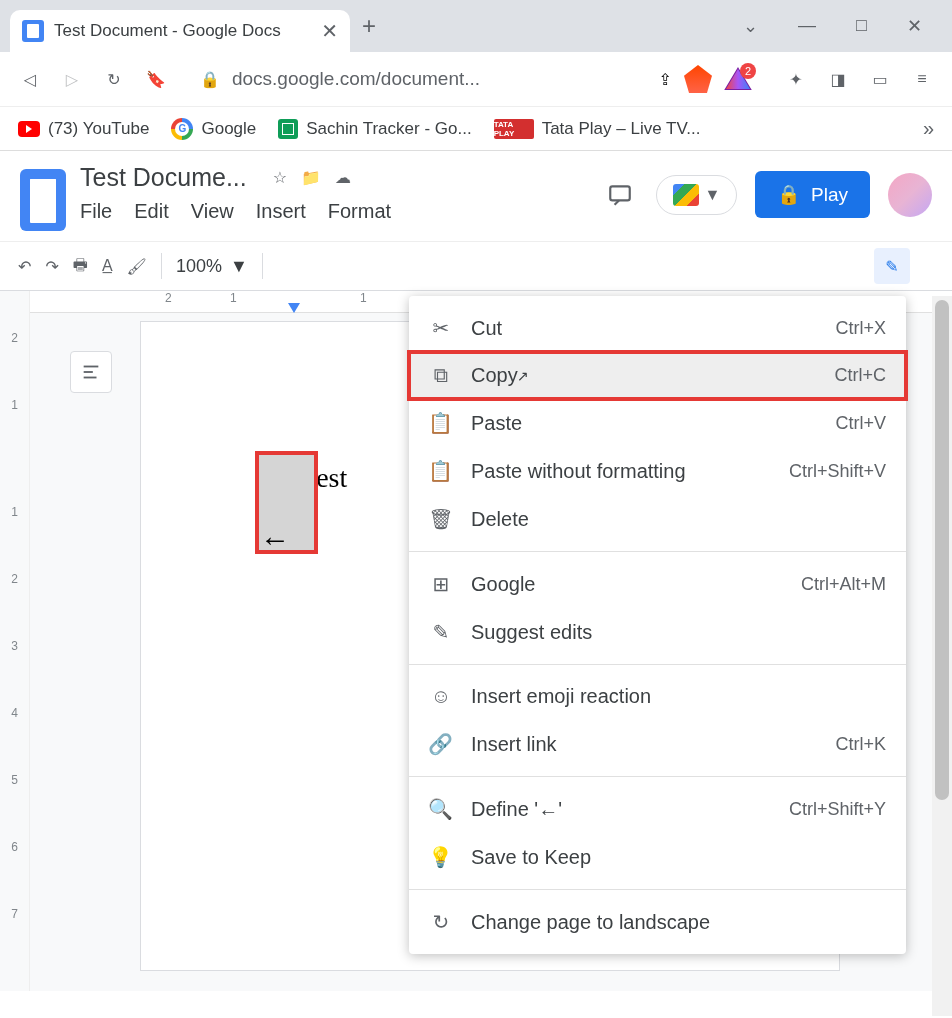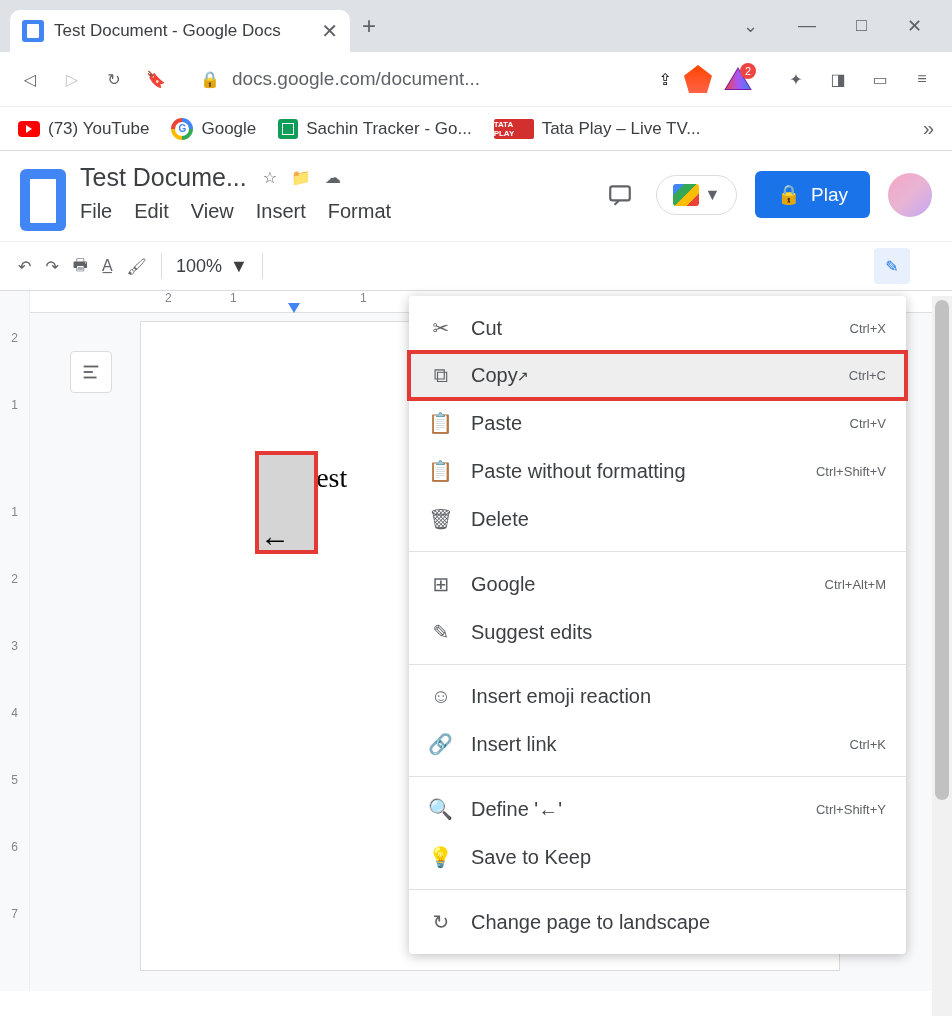--- a/index.html
+++ b/index.html
@@ -33,21 +33,21 @@
 .sheets-icon { width: 20px; height: 20px; background: #0f9d58; border-radius: 3px; position: relative; }
 .sheets-icon::after { content: ''; position: absolute; inset: 4px; border: 1px solid #fff; }
 .tata-icon { width: 40px; height: 20px; background: #d32f2f; color: #fff; font-size: 8px; font-weight: bold; display: flex; align-items: center; justify-content: center; border-radius: 2px; }
 
 
 .docs-header { background: #fff; padding: 12px 20px 0; display: flex; align-items: flex-start; gap: 14px; }
 .docs-logo { width: 46px; height: 62px; background: #4285f4; border-radius: 6px; position: relative; margin-top: 6px; }
 .docs-logo::after { content: ''; position: absolute; inset: 10px 10px 14px; background: #fff; border-radius: 1px; box-shadow: 0 6px 0 #fff, 0 12px 0 #fff inset; }
 .docs-logo::before { content: ''; position: absolute; left: 10px; right: 10px; top: 12px; height: 2px; background: #fff; box-shadow: 0 6px 0 #fff, 0 12px 0 #fff, 0 18px 0 #fff; }
 .docs-title-area { flex: 1; }
-.docs-title-row { display: flex; align-items: center; gap: 16px; }
+.docs-title-row { display: flex; align-items: center; gap: 26px; }
 .docs-title { font-size: 25px; color: #3c4043; }
 .title-icons { display: flex; gap: 14px; color: #5f6368; }
 .title-icons span { cursor: pointer; }
 .docs-menus { display: flex; gap: 22px; margin-top: 8px; font-size: 20px; color: #3c4043; }
 .docs-menus span { cursor: pointer; }
 .header-right { display: flex; align-items: center; gap: 18px; margin-top: 8px; }
 .comment-btn { width: 36px; height: 36px; display: flex; align-items: center; justify-content: center; color: #5f6368; }
 .meet-btn { border: 1px solid #dadce0; border-radius: 50px; padding: 8px 16px; display: flex; align-items: center; gap: 6px; }
 .meet-icon { width: 26px; height: 22px; background: linear-gradient(135deg, #4285f4 25%, #34a853 25% 50%, #fbbc05 50% 75%, #ea4335 75%); border-radius: 3px; }
 .share-btn { background: #1a73e8; color: #fff; border-radius: 6px; padding: 12px 22px; display: flex; align-items: center; gap: 10px; font-size: 19px; font-weight: 500; cursor: pointer; }
@@ -72,21 +72,21 @@
 .doc-text { font-family: 'Times New Roman', serif; font-size: 28px; color: #000; }
 .selection-box { position: absolute; left: 225px; top: 160px; width: 63px; height: 103px; border: 4px solid #e53935; background: #d5d5d5; }
 .arrow { position: absolute; left: 230px; top: 228px; font-size: 30px; }
 
 
 .context-menu { position: absolute; left: 409px; top: 296px; width: 497px; background: #fff; box-shadow: 0 2px 12px rgba(0,0,0,0.25); border-radius: 4px; padding: 8px 0; z-index: 100; }
 .menu-item { display: flex; align-items: center; padding: 12px 20px; gap: 18px; font-size: 20px; color: #3c4043; cursor: pointer; }
 .menu-item.highlighted { background: #eeeeee; outline: 4px solid #e53935; outline-offset: -2px; }
 .menu-icon { width: 24px; color: #5f6368; display: flex; justify-content: center; font-size: 20px; }
 .menu-label { flex: 1; }
-.menu-shortcut { color: #5f6368; font-size: 13px; }
+.menu-shortcut { color: #5f6368; font-size: 18px; }
 .menu-sep { height: 1px; background: #e0e0e0; margin: 8px 0; }
 .cursor { position: absolute; left: 108px; top: 84px; font-size: 14px; }
 
 .scrollbar-track { position: absolute; right: 0; top: 296px; width: 20px; height: 720px; background: #f1f1f1; }
 .scrollbar-thumb { width: 14px; height: 500px; background: #c1c1c1; border-radius: 7px; margin: 4px auto; }
 </style>
 </head>
 <body>
 
 <div class="browser-top">

